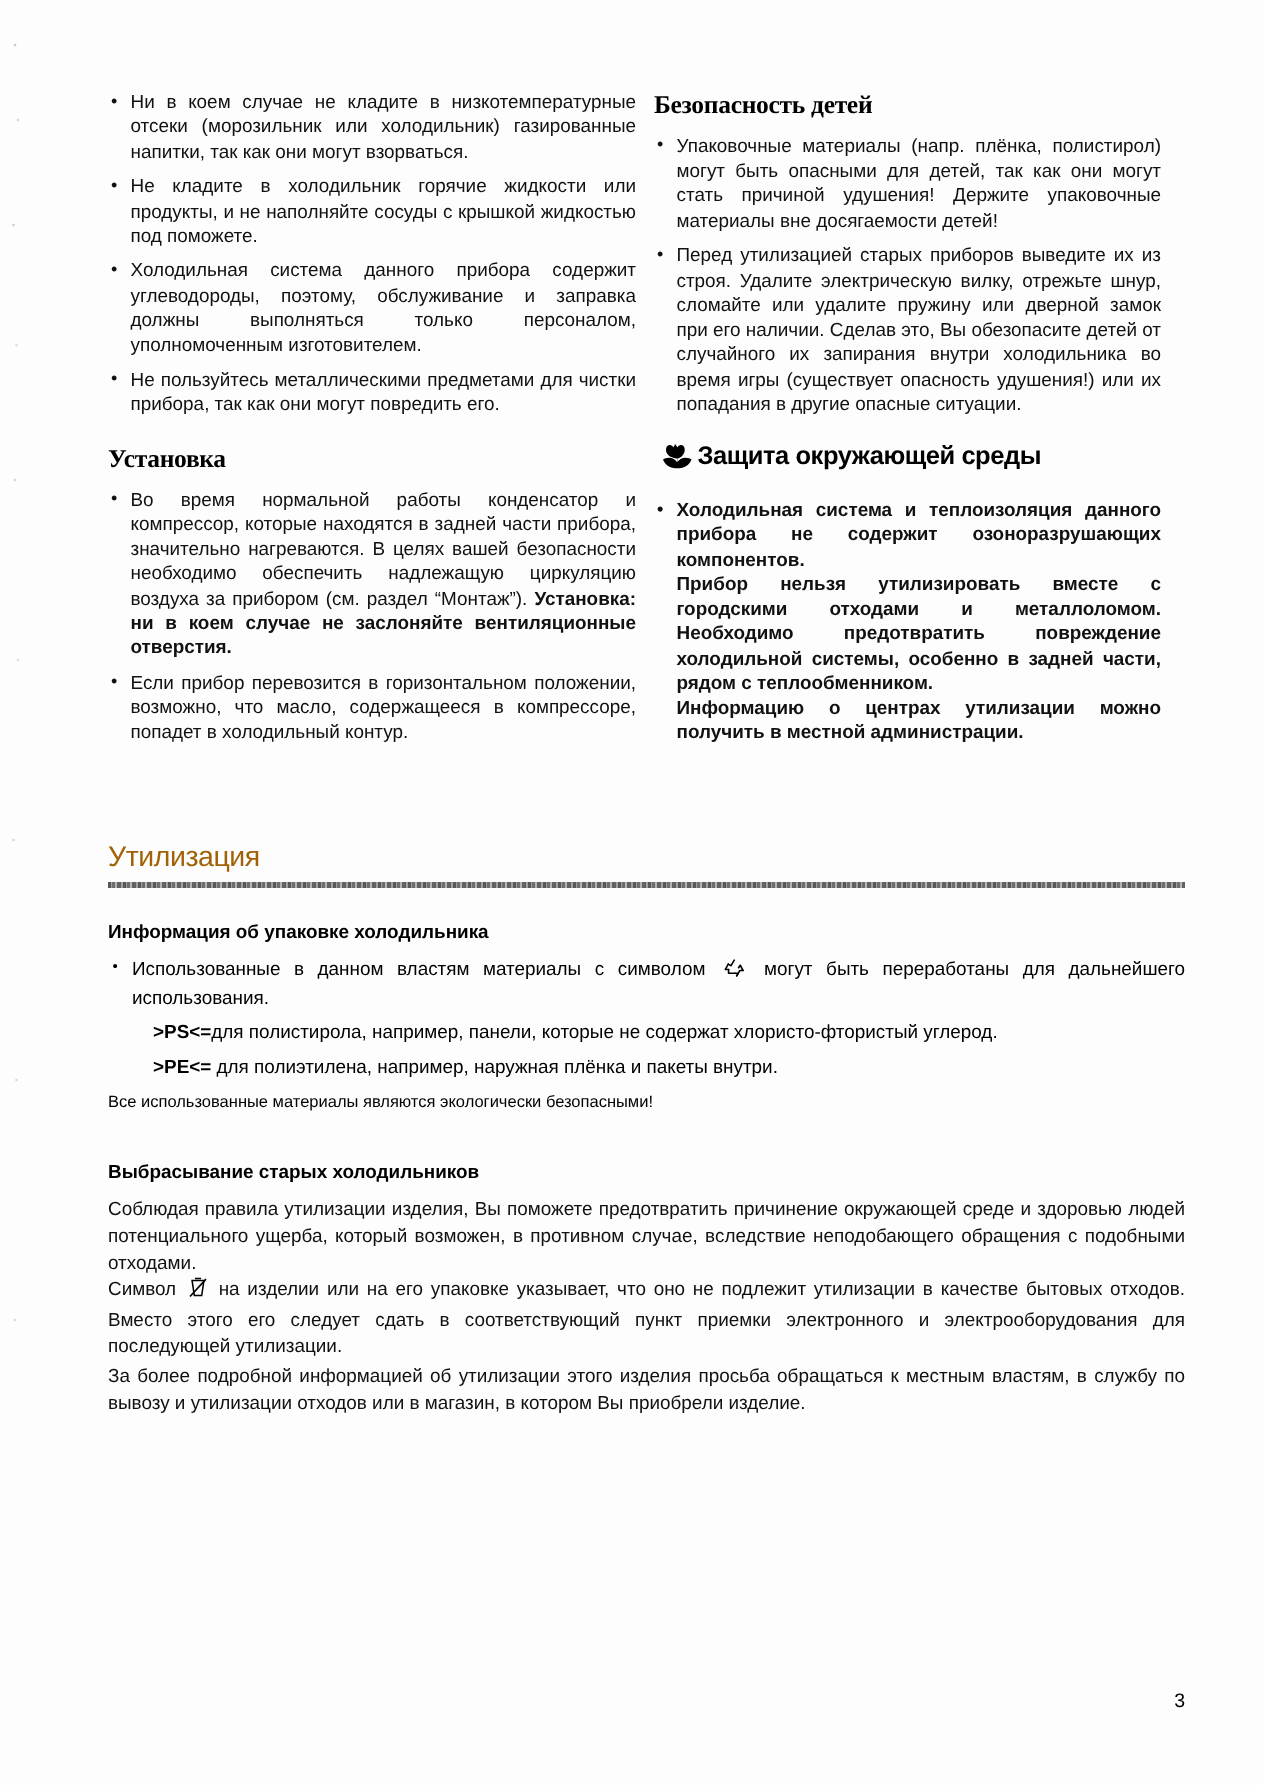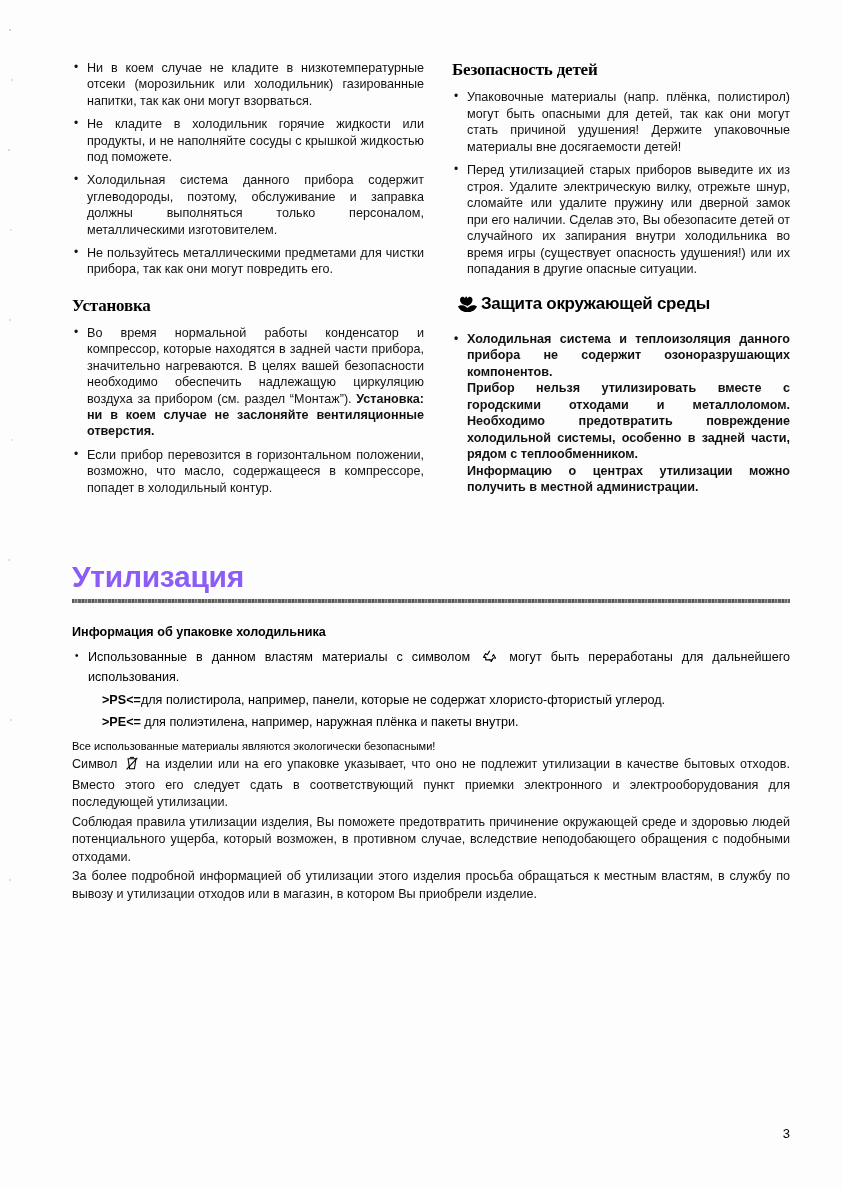--- a/index.html
+++ b/index.html
@@ -41,21 +41,21 @@
   .content {
     position: absolute;
     left: 72px;
     top: 60px;
     width: 718px;
   }
 
   
   .cols {
     display: flex;
-    gap: 28px;
+    gap: 12px;
     align-items: flex-start;
   }
   .col-left  { width: 352px; }
   .col-right { width: 338px; }
 
   h2.section-head {
     font-size: 17px;
     font-weight: bold;
     margin: 18px 0 9px 0;
     letter-spacing: -0.2px;
@@ -101,26 +101,26 @@
   .env-head h2 {
     font-size: 17px;
     font-weight: bold;
     margin: 0;
     letter-spacing: -0.3px;
   }
   .tulip { display:block; }
 
   
   .big-title {
-    font-size: 30px;
-    font-weight: bold;
+    font-size: 19px;
+    font-weight: normal;
     letter-spacing: -0.3px;
     margin: 0;
     padding-top: 64px;
-    color: #8b5cf6;
+    color: #a16207;
   }
   .rule {
     margin-top: 5px;
     height: 4px;
     width: 718px;
     background:
       repeating-linear-gradient(90deg,
         #3a3a3a 0px, #3a3a3a 2px,
         #8e8e8e 2px, #8e8e8e 3px,
         #555 3px, #555 5px,
@@ -202,21 +202,21 @@
 
   <div class="content">
 
     <div class="cols">
 
       <div class="col-left">
 
         <ul class="bullets">
           <li>Ни в коем случае не кладите в низкотемпературные отсеки (морозильник или холодильник) газированные напитки, так как они могут взорваться.</li>
           <li>Не кладите в холодильник горячие жидкости или продукты, и не наполняйте сосуды с крышкой жидкостью под поможете.</li>
-          <li>Холодильная система данного прибора содержит углеводороды, поэтому, обслуживание и заправка должны выполняться только персоналом, металлическими изготовителем.</li>
+          <li>Холодильная система данного прибора содержит углеводороды, поэтому, обслуживание и заправка должны выполняться только персоналом, уполномоченным изготовителем.</li>
           <li>Не пользуйтесь металлическими предметами для чистки прибора, так как они могут повредить его.</li>
         </ul>
 
         <h2 class="section-head">Установка</h2>
 
         <ul class="bullets">
           <li>
             <span>Во время нормальной работы конденсатор и компрессор, которые находятся в задней части прибора, значительно нагреваются. В целях вашей безопасности необходимо обеспечить надлежащую циркуляцию воздуха за прибором (см. раздел “Монтаж”).</span>
             <span class="b">Установка: ни в коем случае не заслоняйте вентиляционные отверстия.</span>
           </li>
@@ -277,36 +277,37 @@
     <div class="indent">
       <span class="code">&gt;PS&lt;=</span><span>для полистирола, например, панели, которые не содержат хлористо-фтористый углерод.</span>
     </div>
 
     <div class="indent">
       <span class="code">&gt;PE&lt;=</span><span> для полиэтилена, например, наружная плёнка и пакеты внутри.</span>
     </div>
 
     <div class="flat">Все использованные материалы являются экологически безопасными!</div>
 
+    <h3 class="sub-head second">Выбрасывание старых холодильников</h3>
+
+    <p class="para spaced">Соблюдая правила утилизации изделия, Вы поможете предотвратить причинение окружающей среде и здоровью людей потенциального ущерба, который возможен, в противном случае, вследствие неподобающего обращения с подобными отходами.</p>
 
     <p class="para">
       <span>Символ</span>
       <span class="bin-sym">
         <svg width="14" height="15" viewBox="0 0 20 22" xmlns="http://www.w3.org/2000/svg">
           <g fill="none" stroke="#000" stroke-width="1.5">
             <path d="M4.2 4.0 H15.8 L13.6 18.6 H6.4 Z"></path>
             <path d="M7.0 2.0 H13.0"></path>
           </g>
           <path d="M2.2 19.6 L17.8 2.6" stroke="#000" stroke-width="1.6"></path>
         </svg>
       </span>
       <span>на изделии или на его упаковке указывает, что оно не подлежит утилизации в качестве бытовых отходов. Вместо этого его следует сдать в соответствующий пункт приемки электронного и электрооборудования для последующей утилизации.</span>
     </p>
 
-    <p class="para spaced">Соблюдая правила утилизации изделия, Вы поможете предотвратить причинение окружающей среде и здоровью людей потенциального ущерба, который возможен, в противном случае, вследствие неподобающего обращения с подобными отходами.</p>
-
     <p class="para spaced">За более подробной информацией об утилизации этого изделия просьба обращаться к местным властям, в службу по вывозу и утилизации отходов или в магазин, в котором Вы приобрели изделие.</p>
 
   </div>
 
   <div class="page-number">3</div>
 
 </div>
 
 </body></html>

